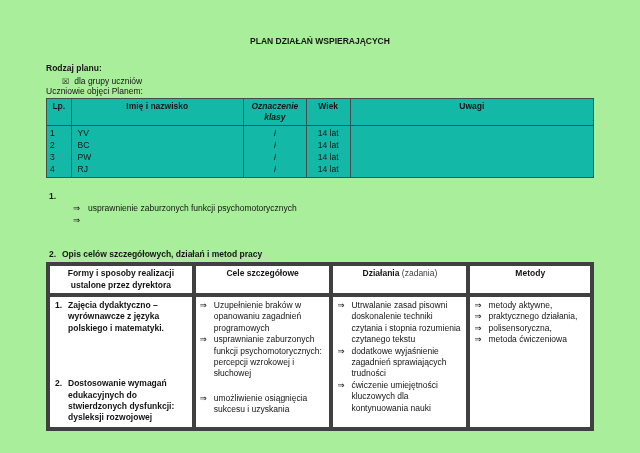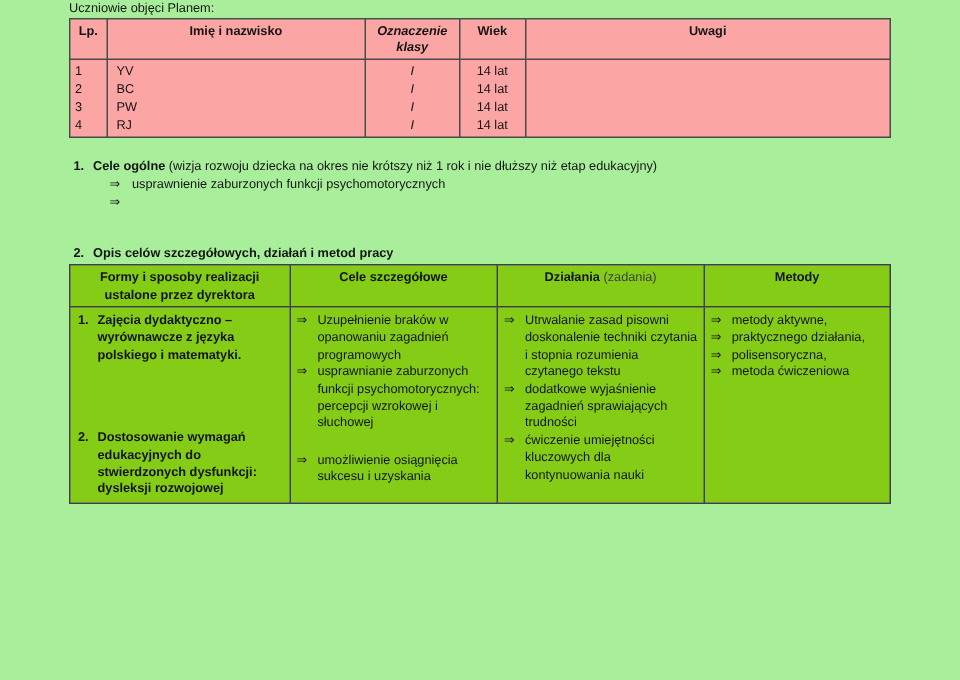--- a/index.html
+++ b/index.html
@@ -25,21 +25,21 @@
   .plan-type-line { margin-top: 3px; padding-left: 16px; }
   .checkbox { display: inline-block; margin-right: 5px; font-size: 8px; }
 
   .students-caption { margin-top: 0; font-size: 8.5px; }
 
   
   table { width: 100%; border-collapse: collapse; }
   .t1 { margin-top: 2px; }
   .t1 th, .t1 td {
     border: 1px solid #4a4a4a;
-    background: #fca5a5;
+    background: #14b8a6;
     font-size: 8.5px;
     padding: 0;
   }
   .t1 th {
     font-weight: bold; text-align: center;
     line-height: 11px; padding: 2px 2px;
     vertical-align: top;
   }
   .t1 .c-lp    { width: 4.5%; }
   .t1 .c-name  { width: 31.5%; }
@@ -57,22 +57,22 @@
   .sec-head { display: flex; }
   .sec-num { flex: 0 0 16px; padding-left: 3px; font-weight: bold; }
   .sec-title-bold { font-weight: bold; }
   .arrow-line { display: flex; padding-left: 27px; margin-top: 2px; }
   .arrow-glyph { flex: 0 0 15px; }
   .sec2 { margin-top: 24px; }
 
   
   .t2 { margin-top: 3px; table-layout: fixed; }
   .t2 th, .t2 td {
-    border: 1px solid #404040;
-    background: #84cc16;
+    border: 4px solid #404040;
+    background: #ffffff;
     vertical-align: top;
   }
   .t2 th {
     font-size: 8.5px; font-weight: bold;
     line-height: 11.5px; text-align: center;
     padding: 2px 2px;
   }
   .t2 .h-annot { font-weight: normal; color: #3d3d3d; }
   .t2 .c1 { width: 26.8%; }
   .t2 .c2 { width: 25.3%; }
@@ -90,21 +90,28 @@
   .num-item .num { flex: 0 0 14px; padding-left: 1px; }
   .num-item .txt { flex: 1; }
   .gap-lg { margin-top: 44px; }
   .gap-md { margin-top: 13px; }
 </style>
 </head>
 <body>
 
 <div class="doc">
 
-
+  <div class="title">PLAN DZIAŁAŃ WSPIERAJĄCYCH</div>
+
+  <div class="plan-type">
+    <div class="plan-type-label">Rodzaj planu:</div>
+    <div class="plan-type-line">
+      <span class="checkbox">☒</span><span>dla grupy uczniów</span>
+    </div>
+  </div>
 
   <div class="students-caption">Uczniowie objęci Planem:</div>
 
   <table class="t1">
     <thead>
       <tr>
         <th class="c-lp">Lp.</th>
         <th class="c-name">Imię i nazwisko</th>
         <th class="c-class">Oznaczenie klasy</th>
         <th class="c-age">Wiek</th>
@@ -143,21 +150,20 @@
           <div class="cell-line"></div>
           <div class="cell-line"></div>
         </td>
       </tr>
     </tbody>
   </table>
 
   <div class="sec">
     <div class="sec-head">
       <span class="sec-num">1.</span>
-      <span><span class="sec-title-bold">Cele ogólne</span> <span>(wizja rozwoju dziecka na okres nie krótszy niż 1 rok i nie dłuższy niż etap edukacyjny)</span></span>
     </div>
     <div class="arrow-line">
       <span class="arrow-glyph">⇒</span>
       <span>usprawnienie zaburzonych funkcji psychomotorycznych</span>
     </div>
     <div class="arrow-line">
       <span class="arrow-glyph">⇒</span>
     </div>
   </div>
 

